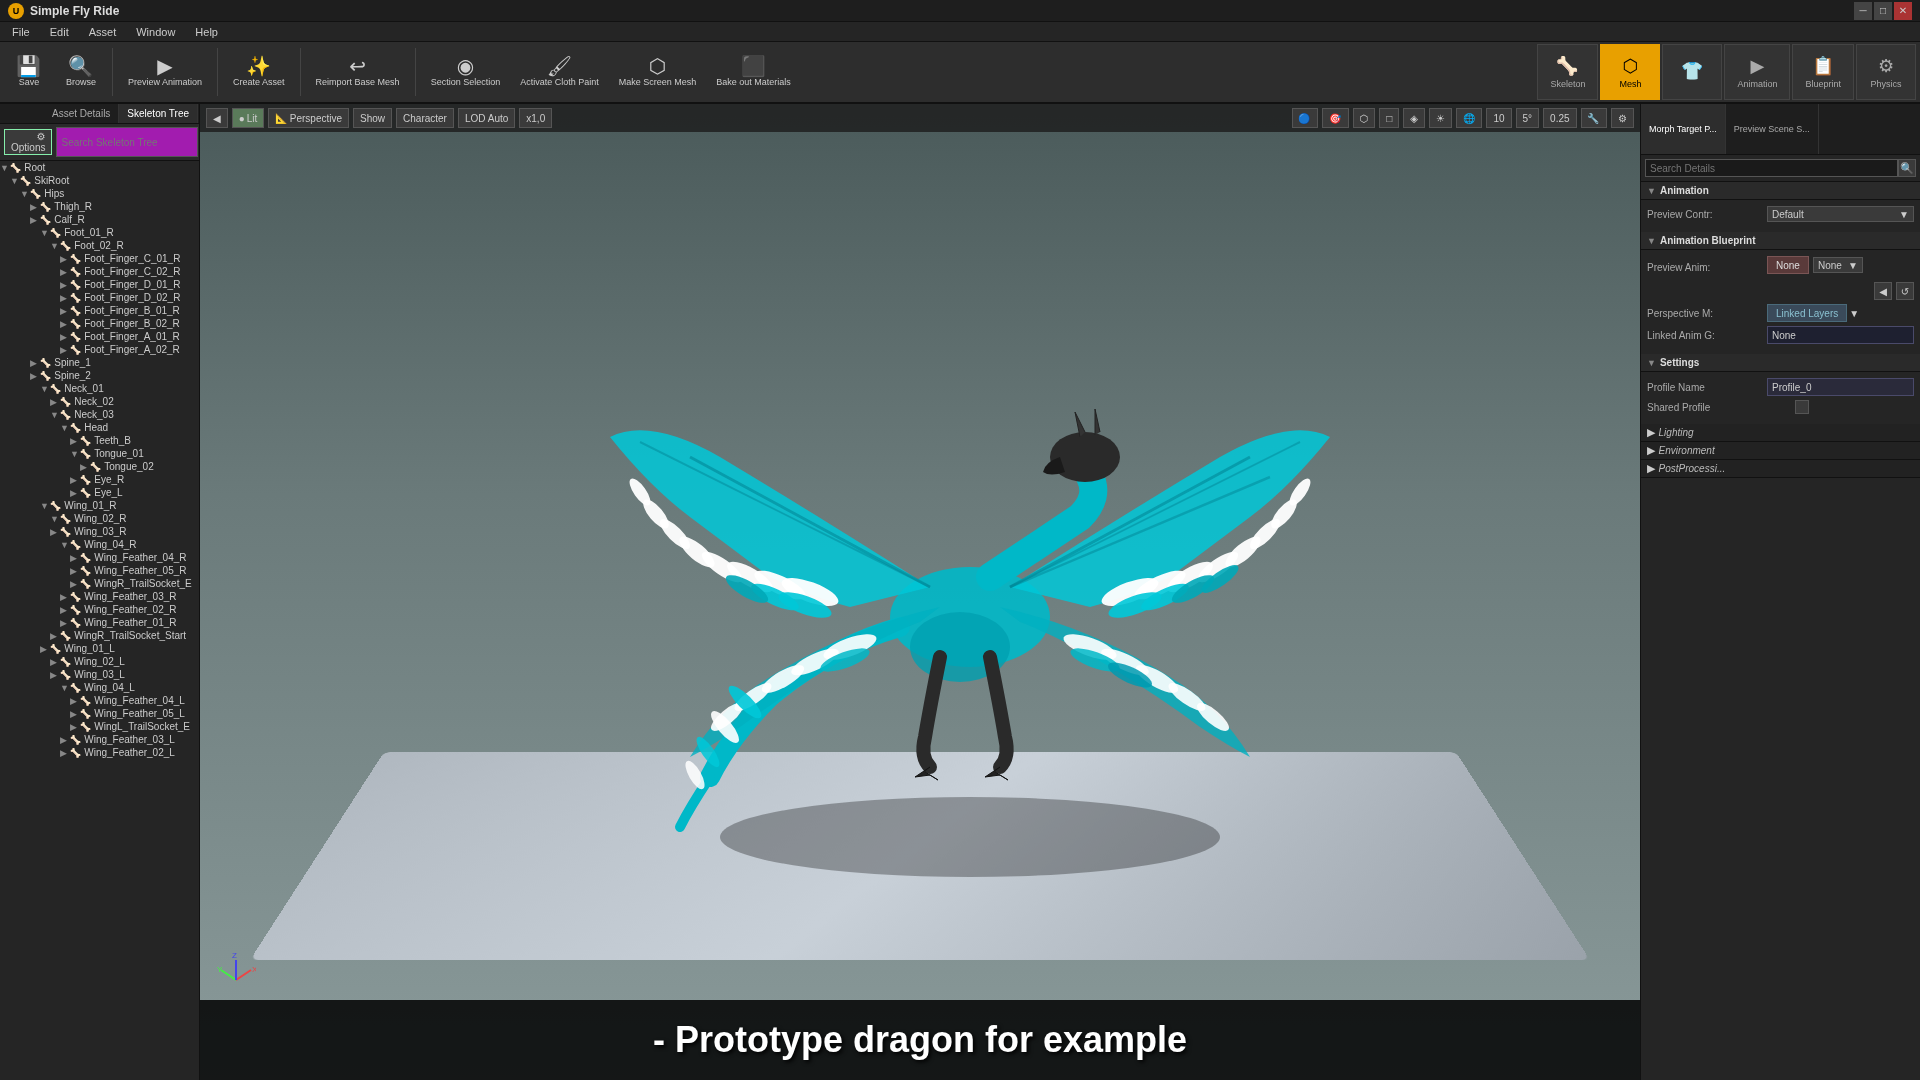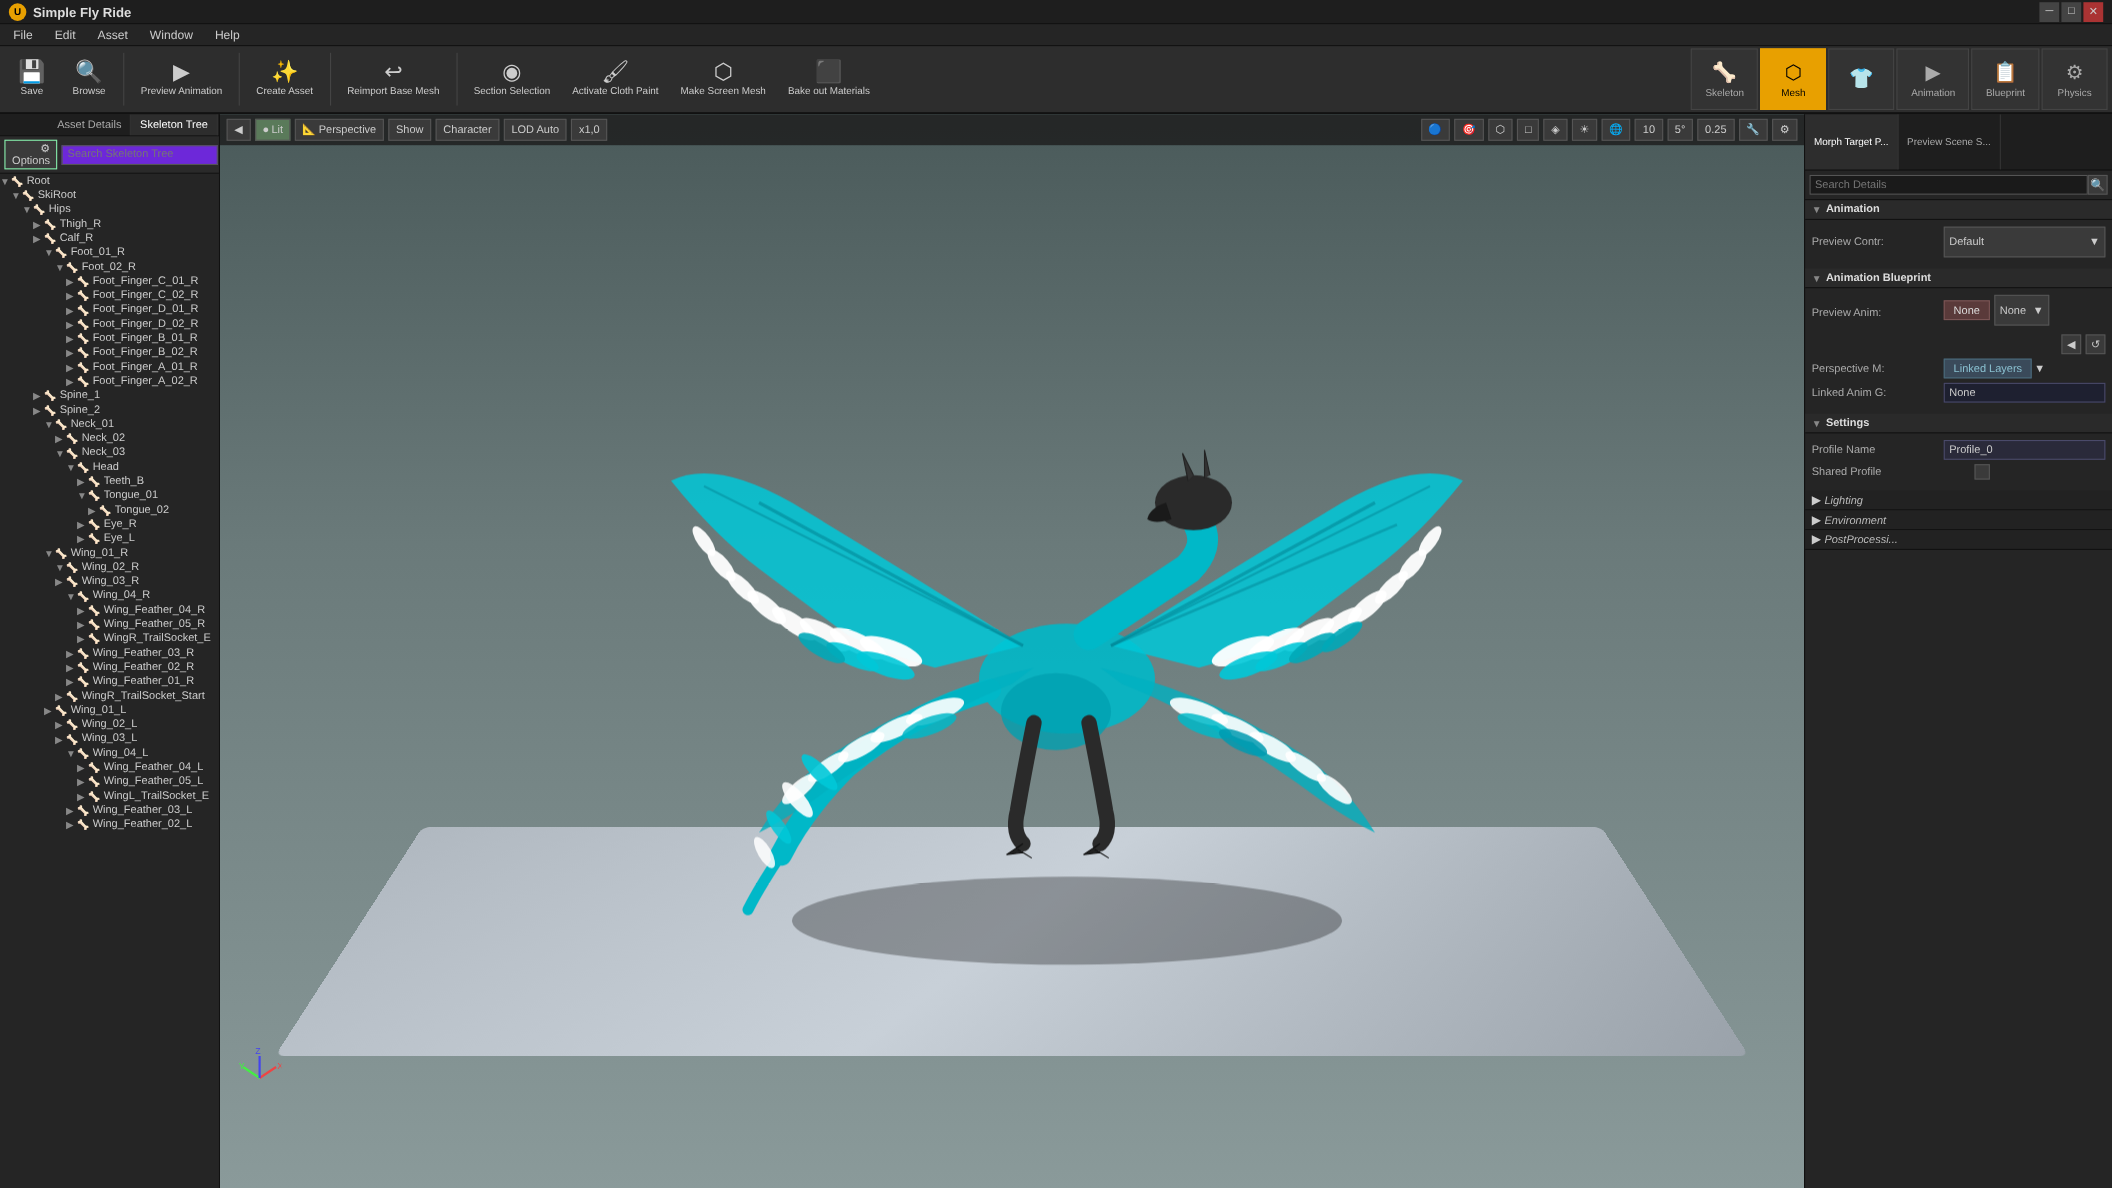--- a/index.html
+++ b/index.html
@@ -122,21 +122,21 @@
 
     .options-bar {
       display: flex; align-items: center; padding: 3px 4px; gap: 4px;
       background: #2a2a2a; border-bottom: 1px solid #111;
     }
     .options-btn {
       padding: 1px 6px; background: #3a3a3a; border: 1px solid #86efac;
       color: #ccc; font-size: 10px; cursor: pointer; text-align: right;
     }
     .search-box {
-      flex: 1; height: 18px; background: #6d28d9; border: 1px solid #555;
+      flex: 1; height: 30px; background: #a21caf; border: 1px solid #555;
       color: #ccc; font-size: 10px; padding: 0 4px;
     }
 
     .tree-container {
       flex: 1; overflow-y: auto; overflow-x: hidden;
       background: #252525;
     }
     .tree-item {
       display: flex; align-items: center;
       padding: 1px 0; cursor: pointer;
@@ -262,21 +262,21 @@
     .prop-row {
       display: flex; align-items: center; margin-bottom: 4px;
     }
     .prop-label { width: 120px; font-size: 10px; color: #aaa; }
     .prop-value {
       flex: 1; height: 18px; background: #1a1a1a; border: 1px solid #444;
       color: #ccc; font-size: 10px; padding: 0 4px;
       display: flex; align-items: center;
     }
     .prop-select {
-      flex: 1; height: 28px; background: #3a3a3a; border: 1px solid #555;
+      flex: 1; height: 16px; background: #3a3a3a; border: 1px solid #555;
       color: #ccc; font-size: 10px; padding: 0 4px;
       cursor: pointer; display: flex; align-items: center; justify-content: space-between;
     }
     .prop-none-btn {
       padding: 1px 8px; background: #5a3a3a; border: 1px solid #7a5555;
       color: #ddd; font-size: 10px; cursor: pointer; height: 18px;
     }
     .none-row {
       display: flex; align-items: center; gap: 4px; margin-bottom: 4px;
     }
@@ -859,20 +859,23 @@
       <svg width="40" height="40">
         <line x1="20" y1="30" x2="35" y2="20" stroke="#e44" stroke-width="2"></line>
         <text x="36" y="22" fill="#e44" font-size="8">X</text>
         <line x1="20" y1="30" x2="5" y2="20" stroke="#4e4" stroke-width="2"></line>
         <text x="1" y="22" fill="#4e4" font-size="8">Y</text>
         <line x1="20" y1="30" x2="20" y2="10" stroke="#44e" stroke-width="2"></line>
         <text x="16" y="8" fill="#44e" font-size="8">Z</text>
       </svg>
     </div>
 
+    <div id="caption">
+      <span class="caption-text">- Prototype dragon for example</span>
+    </div>
   </div>
 
   <div id="right-panel">
 
     <div class="right-top-tabs">
       <div class="right-tab active">Morph Target P...</div>
       <div class="right-tab">Preview Scene S...</div>
     </div>
 
     <div class="search-details">

